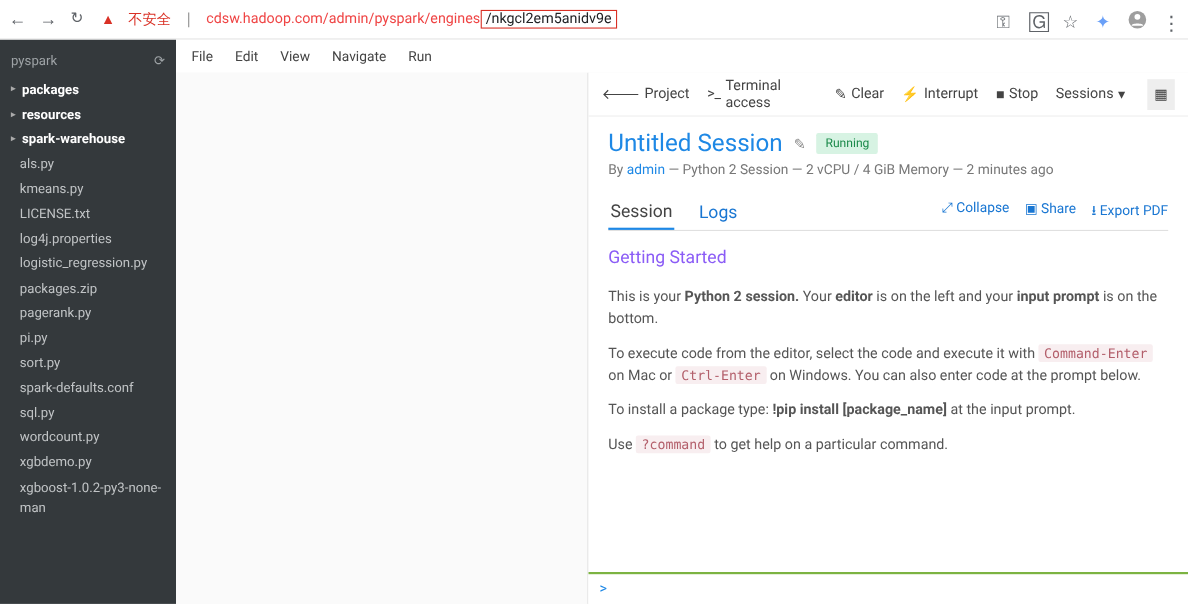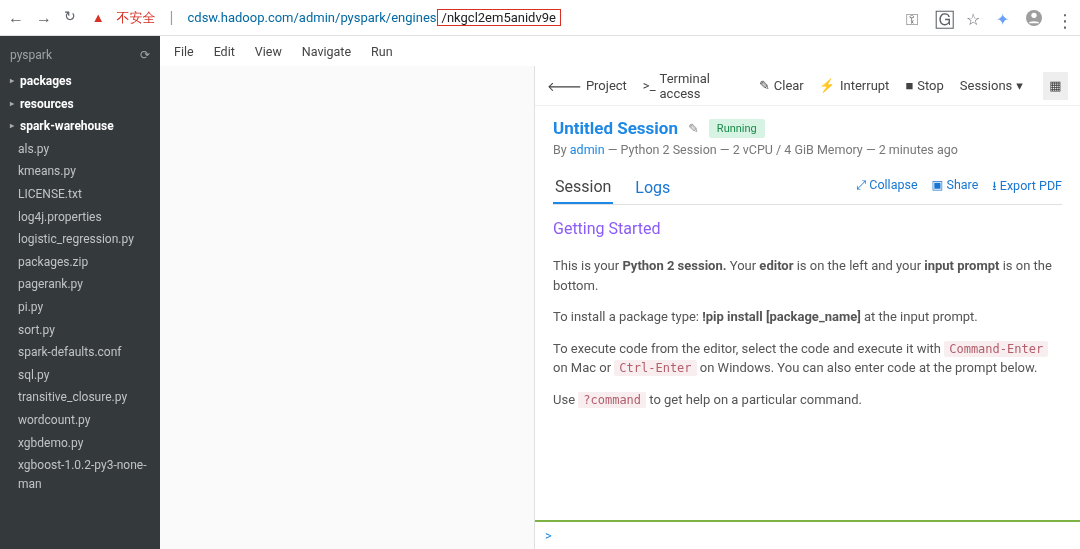--- a/index.html
+++ b/index.html
@@ -6,21 +6,21 @@
 body { width: 1080px; height: 549px; overflow: hidden; background: #fff; display: flex; flex-direction: column; }
 .browser-bar { height: 36px; display: flex; align-items: center; padding: 0 8px; background: #fff; border-bottom: 1px solid #e0e0e0; gap: 10px; }
 .nav-icons { display: flex; gap: 12px; color: #606060; }
 .nav-icons span { cursor: pointer; }
 .nav-arrow { font-size: 16px; color: #5f6368; }
 .nav-reload { font-size: 14px; color: #5f6368; }
 .warn-triangle { color: #d93025; font-size: 13px; margin-left: 6px; }
 .insecure { color: #d93025; font-size: 13px; margin-left: 2px; }
 .url-sep { color: #9e9e9e; margin: 0 4px; }
 .url { font-size: 13px; color: #202124; display: flex; align-items: center; flex: 1; }
-.url-host { color: #0369a1; }
+.url-host { color: #ef4444; }
 .url-box { border: 1px solid #d93025; padding: 0 4px; }
 .right-icons { display: flex; gap: 14px; align-items: center; color: #5f6368; }
 .right-icons svg, .right-icons span { width: 16px; height: 16px; }
 .avatar { width: 24px; height: 24px; border-radius: 50%; background: #9e9e9e; display: flex; align-items: center; justify-content: center; color: #fff; }
 .kebab { font-size: 18px; color: #5f6368; }
 .workspace { flex: 1; display: flex; overflow: hidden; }
 .sidebar { width: 160px; background: #34393c; color: #d0d3d5; font-size: 12px; padding: 10px 0; overflow-y: auto; }
 .side-header { display: flex; align-items: center; gap: 6px; padding: 2px 10px 8px 10px; color: #9ea3a6; text-align: right; }
 .side-header .reload { margin-left: auto; font-size: 12px; }
 .tree-item { display: flex; align-items: center; gap: 4px; padding: 2px 6px 2px 10px; line-height: 1.55; cursor: pointer; }
@@ -31,21 +31,21 @@
 .editor-menu { height: 30px; background: #fff; display: flex; align-items: center; gap: 20px; padding: 0 14px; font-size: 12.5px; color: #444; }
 .editor-menu span { cursor: pointer; }
 .main-split { flex: 1; display: flex; overflow: hidden; }
 .editor-area { flex: 0 0 375px; background: #fafafa; border-right: 1px solid #e0e0e0; }
 .session-area { flex: 1; display: flex; flex-direction: column; background: #fff; }
 .session-toolbar { height: 40px; display: flex; align-items: center; justify-content: flex-end; gap: 16px; padding: 0 12px; border-bottom: 1px solid #eee; font-size: 13px; color: #444; }
 .session-toolbar .item { display: flex; align-items: center; gap: 4px; cursor: pointer; }
 .session-toolbar .grid-btn { background: #eee; width: 28px; height: 28px; display:flex; align-items:center; justify-content:center; margin-left:4px; }
 .session-body { flex: 1; padding: 12px 18px; overflow-y: auto; font-size: 13px; color: #444; display:flex; flex-direction:column; }
 .session-title-row { display: flex; align-items: center; gap: 10px; }
-.session-title { font-size: 17px; color: #1e88e5; font-weight: 700; }
+.session-title { font-size: 22px; color: #1e88e5; font-weight: 400; }
 .edit-icon { color: #888; cursor: pointer; }
 .run-badge { background: #d7f3e3; color: #1b8a4a; font-size: 11px; padding: 3px 8px; border-radius: 2px; }
 .byline { color: #777; margin-top: 4px; font-size: 12.5px; }
 .byline .admin { color: #1e88e5; }
 .tabs-row { display: flex; align-items: center; margin-top: 14px; border-bottom: 1px solid #e0e0e0; }
 .tab { padding: 6px 2px 6px 2px; margin-right: 20px; cursor: pointer; font-size: 16px; }
 .tab.active { border-bottom: 2px solid #1e88e5; color: #444; }
 .tab.inactive { color: #1976d2; }
 .tabs-actions { margin-left: auto; display: flex; gap: 14px; color: #1976d2; font-size: 12.5px; }
 .tabs-actions span { cursor: pointer; }
@@ -111,21 +111,20 @@
         <div class="file-item">kmeans.py</div>
         <div class="file-item">LICENSE.txt</div>
         <div class="file-item">log4j.properties</div>
         <div class="file-item">logistic_regression.py</div>
         <div class="file-item">packages.zip</div>
         <div class="file-item">pagerank.py</div>
         <div class="file-item">pi.py</div>
         <div class="file-item">sort.py</div>
         <div class="file-item">spark-defaults.conf</div>
         <div class="file-item">sql.py</div>
-        <div class="file-item">transitive_closure.py</div>
         <div class="file-item">wordcount.py</div>
         <div class="file-item">xgbdemo.py</div>
         <div class="file-item">xgboost-1.0.2-py3-none-man</div>
       </div>
   </div>
 
   <div class="panes">
     <div class="editor-menu">
       <span>File</span>
       <span>Edit</span>
@@ -164,22 +163,22 @@
             <div class="tabs-actions">
               <span>⤢ <span>Collapse</span></span>
               <span>▣ <span>Share</span></span>
               <span>⭳ <span>Export PDF</span></span>
             </div>
           </div>
 
           <div class="content">
             <h3>Getting Started</h3>
             <p><span>This is your </span><b>Python 2 session.</b><span> Your </span><b>editor</b><span> is on the left and your </span><b>input prompt</b><span> is on the bottom.</span></p>
+            <p><span>To execute code from the editor, select the code and execute it with </span><span class="kbd">Command-Enter</span><span> on Mac or </span><span class="kbd">Ctrl-Enter</span><span> on Windows. You can also enter code at the prompt below.</span></p>
             <p><span>To install a package type: </span><b>!pip install [package_name]</b><span> at the input prompt.</span></p>
-            <p><span>To execute code from the editor, select the code and execute it with </span><span class="kbd">Command-Enter</span><span> on Mac or </span><span class="kbd">Ctrl-Enter</span><span> on Windows. You can also enter code at the prompt below.</span></p>
             <p><span>Use </span><span class="kbd">?command</span><span> to get help on a particular command.</span></p>
           </div>
 
           <div class="filler"></div>
         </div>
         <div class="prompt-bar"><span>&gt;</span></div>
       </div>
     </div>
   </div>
 </div>

